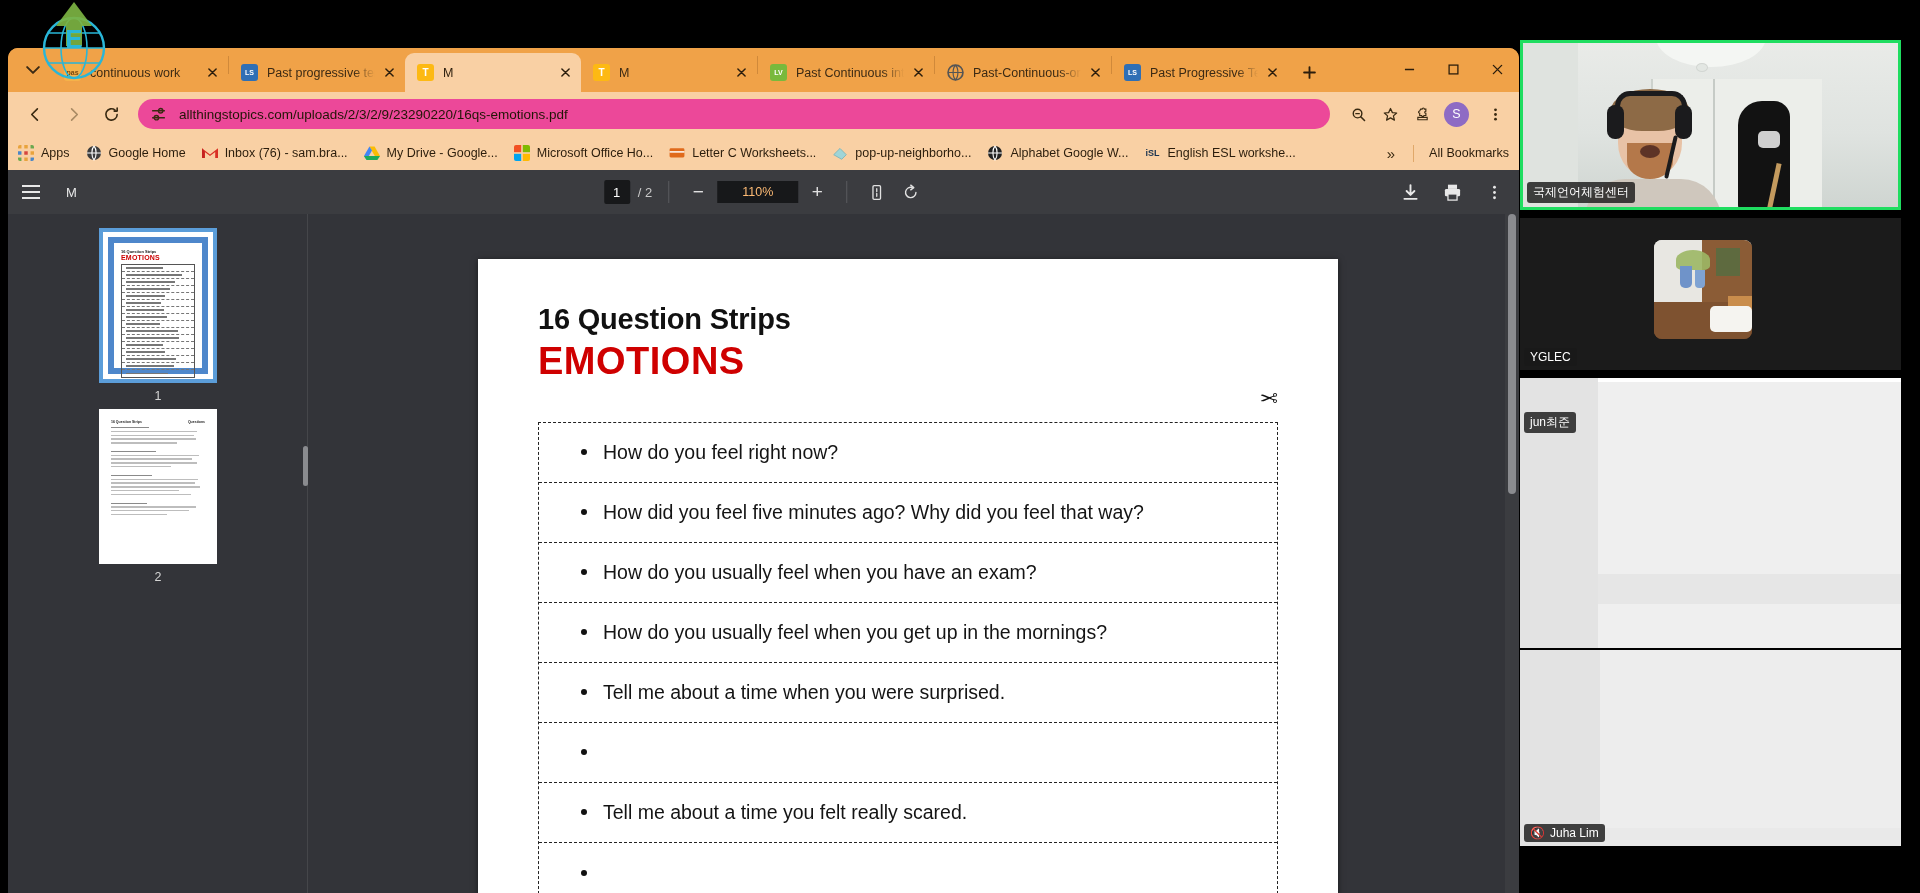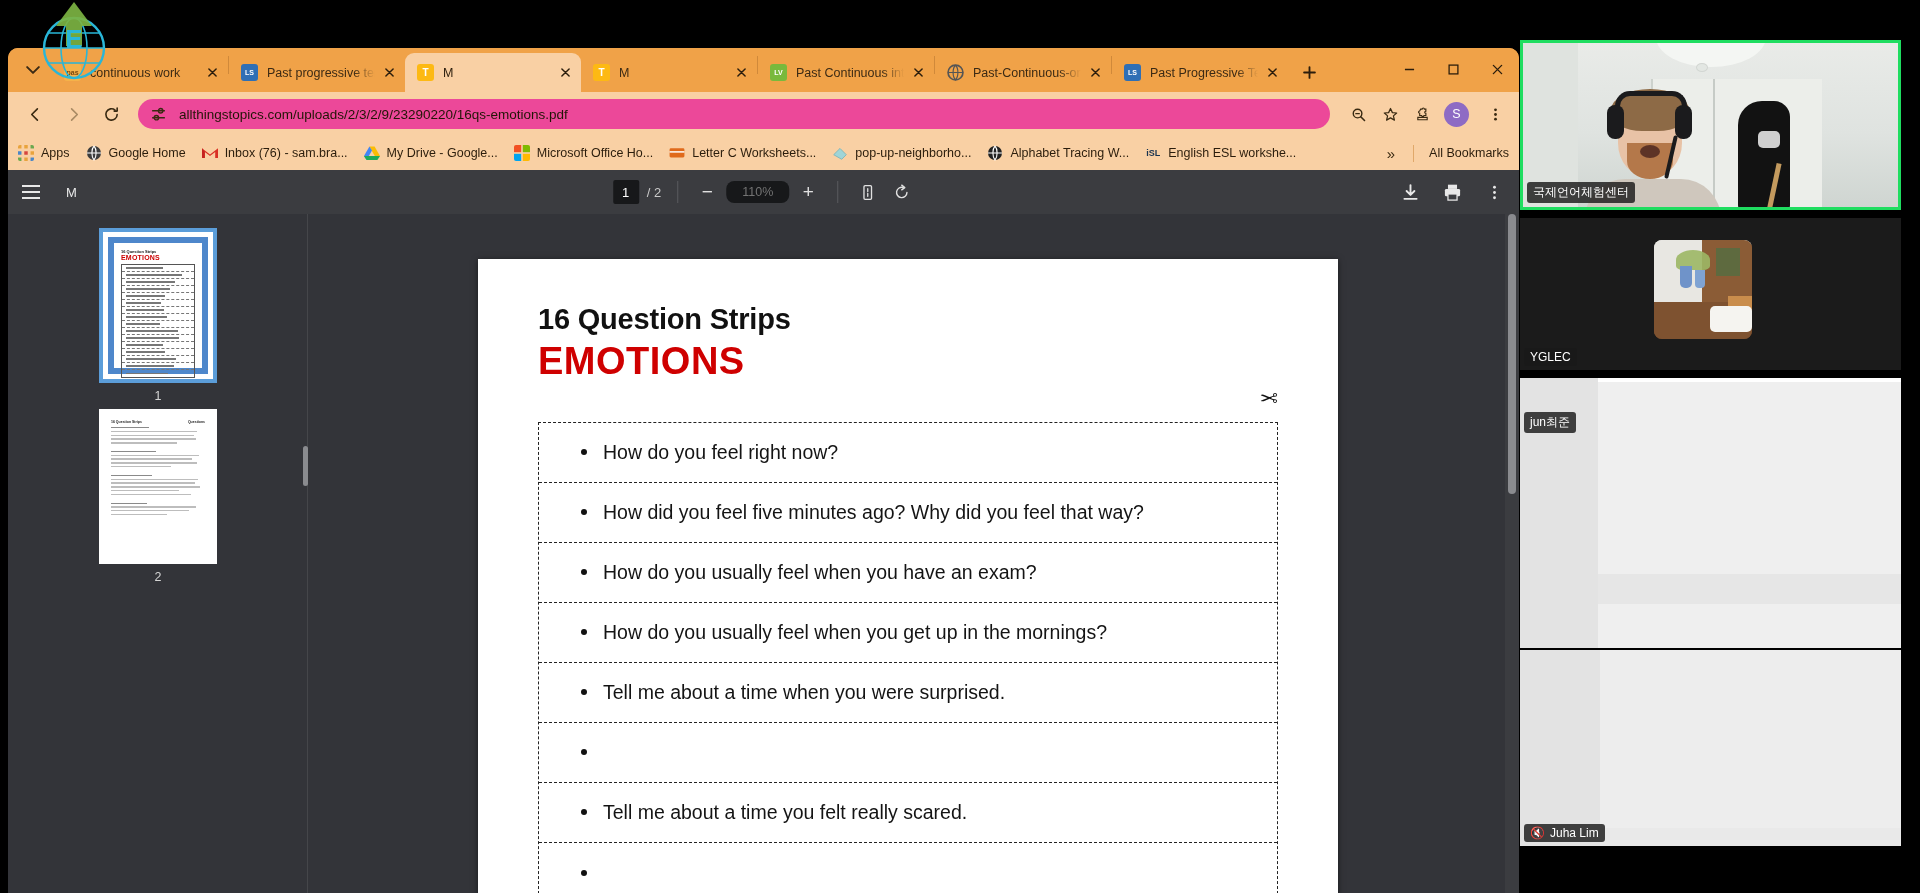--- a/index.html
+++ b/index.html
@@ -127,21 +127,21 @@
   .pt-docname { font-size:13px; color:#e8e8e8; }
   .pt-center { position:absolute; left:50%; transform:translateX(-50%); display:flex; align-items:center; }
   .pagenum-box {
     background:#17181a; color:#fff; font-size:13px;
     min-width: 26px; height:24px; border-radius:2px;
     display:flex; align-items:center; justify-content:center; padding: 0 5px;
   }
   .pagecount { font-size:13px; color:#c9c9c9; margin-left:8px; }
   .vsep { width:1px; height:22px; background:#5a5b5f; margin: 0 16px; }
   .zbtn { width:26px; height:26px; display:flex; align-items:center; justify-content:center; font-size:19px; color:#e0e0e0; }
-  .zoomval { background:#17181a; color:#737373; font-size:12.5px; height:22px; border-radius:8px; display:flex; align-items:center; justify-content:center; padding:0 16px; margin: 0 6px; }
+  .zoomval { background:#17181a; color:#fdba74; font-size:12.5px; height:22px; border-radius:0; display:flex; align-items:center; justify-content:center; padding:0 25px; margin: 0 6px; }
   .pt-right { margin-left:auto; display:flex; align-items:center; gap: 20px; }
   .pt-right .ic { width:22px; height:22px; display:flex; align-items:center; justify-content:center; }
 
   .pdfbody { position:relative; height: calc(100% - 44px); display:flex; background:#333439; }
   .thumbpane {
     width: 300px; flex: 0 0 300px; background:#333439;
     padding-top: 14px; display:flex; flex-direction:column; align-items:center;
     overflow:hidden;
   }
   .thumb-item { margin-bottom: 6px; display:flex; flex-direction:column; align-items:center; }
@@ -514,21 +514,21 @@
         <span>pop-up-neighborho...</span>
       </div>
 
       <div class="bm">
         <span class="bmi">
           <svg viewBox="0 0 16 16">
               <circle cx="8" cy="8" r="7" fill="#222"></circle>
               <path d="M1 8 H15 M8 1 C5.2 4 5.2 12 8 15 C10.8 12 10.8 4 8 1" stroke="#fff" stroke-width="1.1" fill="none"></path>
             </svg>
         </span>
-        <span>Alphabet Tracing W...</span>
+        <span>Alphabet Google W...</span>
       </div>
 
       <div class="bm">
         <span class="bmi" style="color:#18324f;font-size:9px;font-weight:bold;">iSL</span>
         <span>English ESL workshe...</span>
       </div>
 
       <div class="bm-right">
         <span class="chev">»</span>
         <span class="bm-divider"></span>

